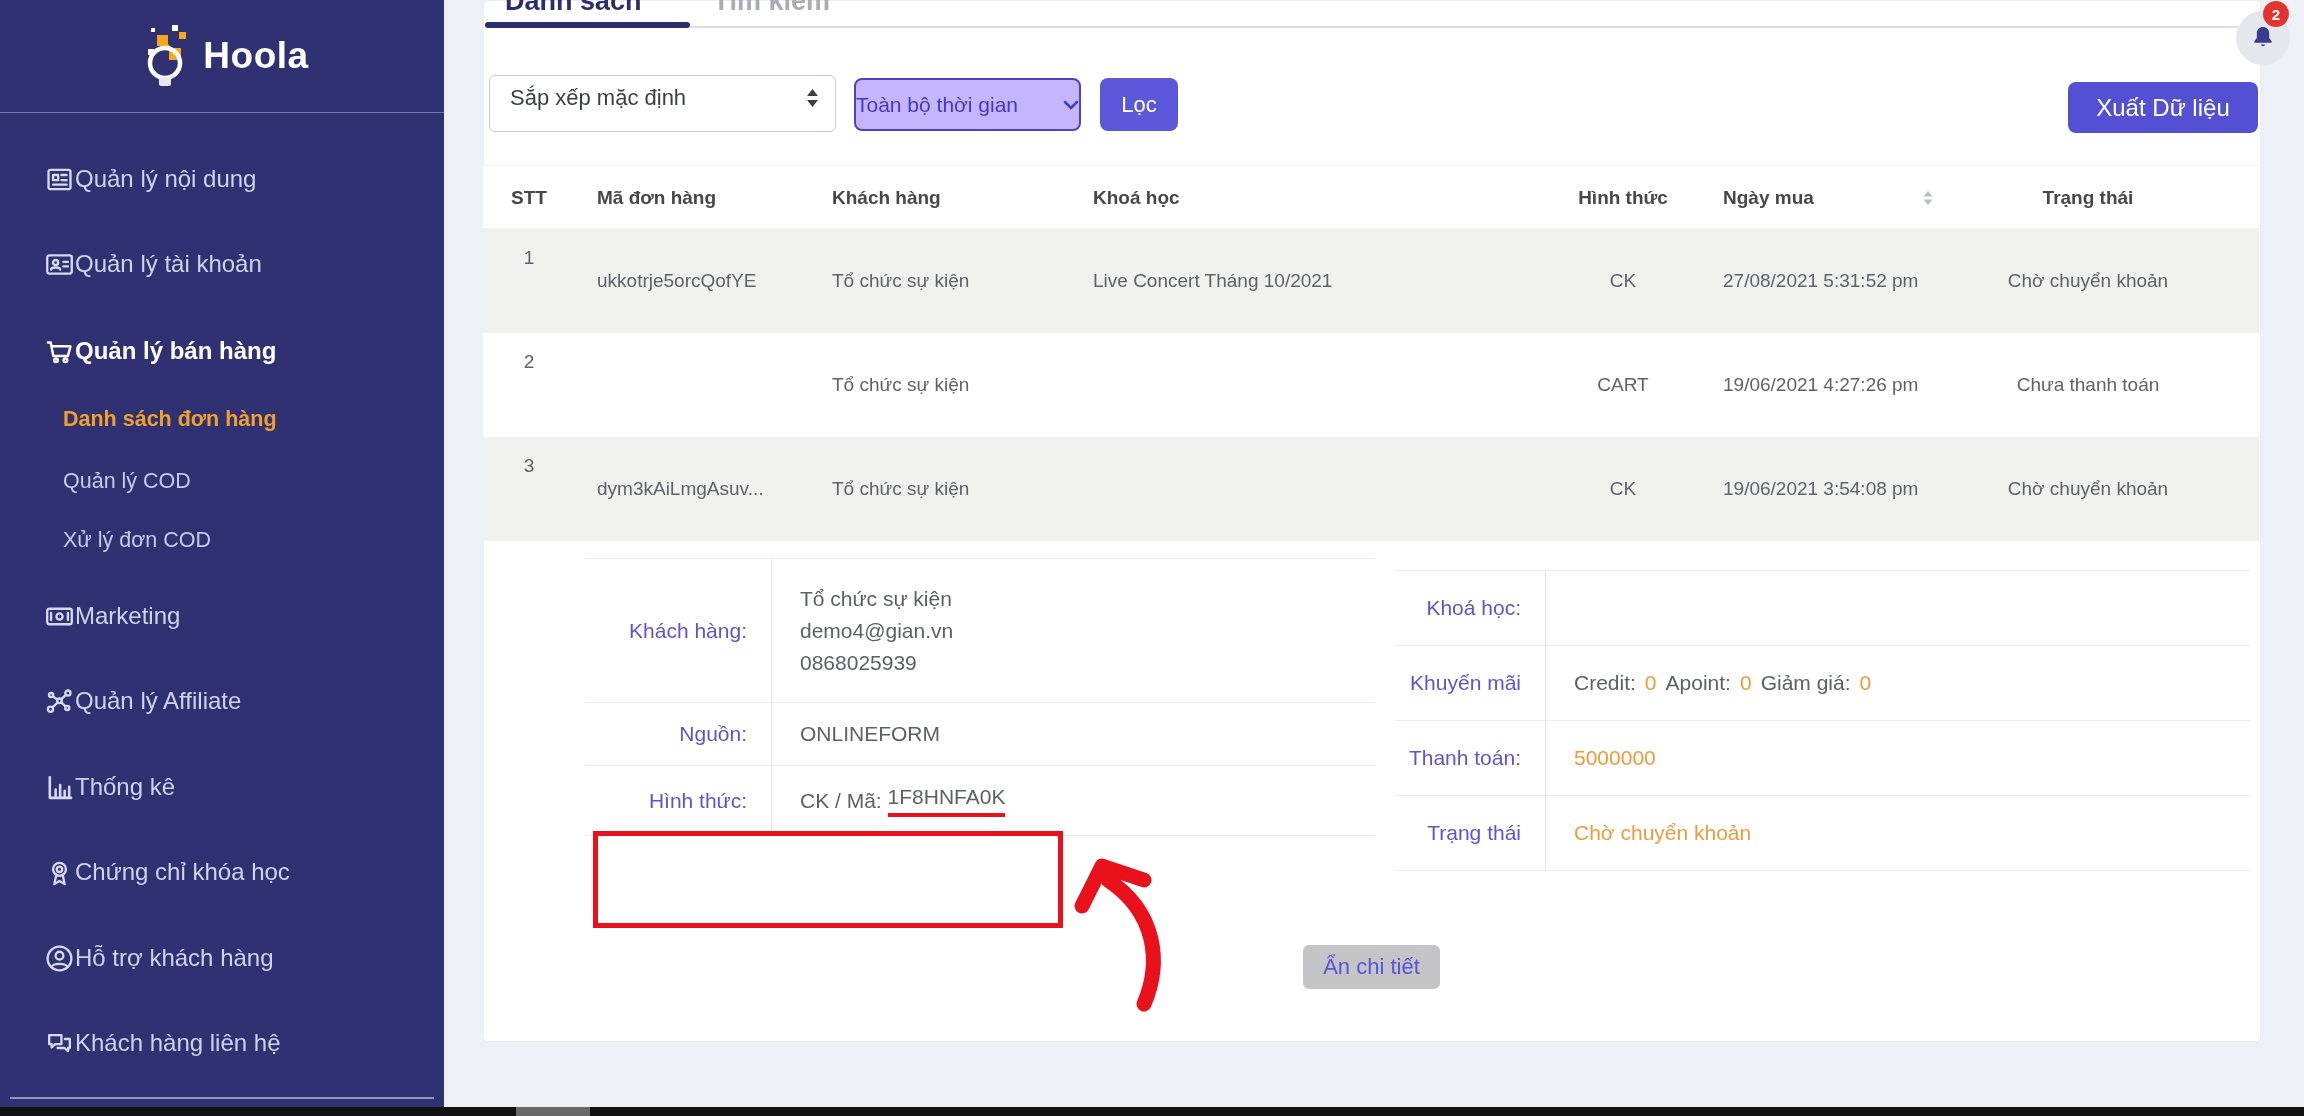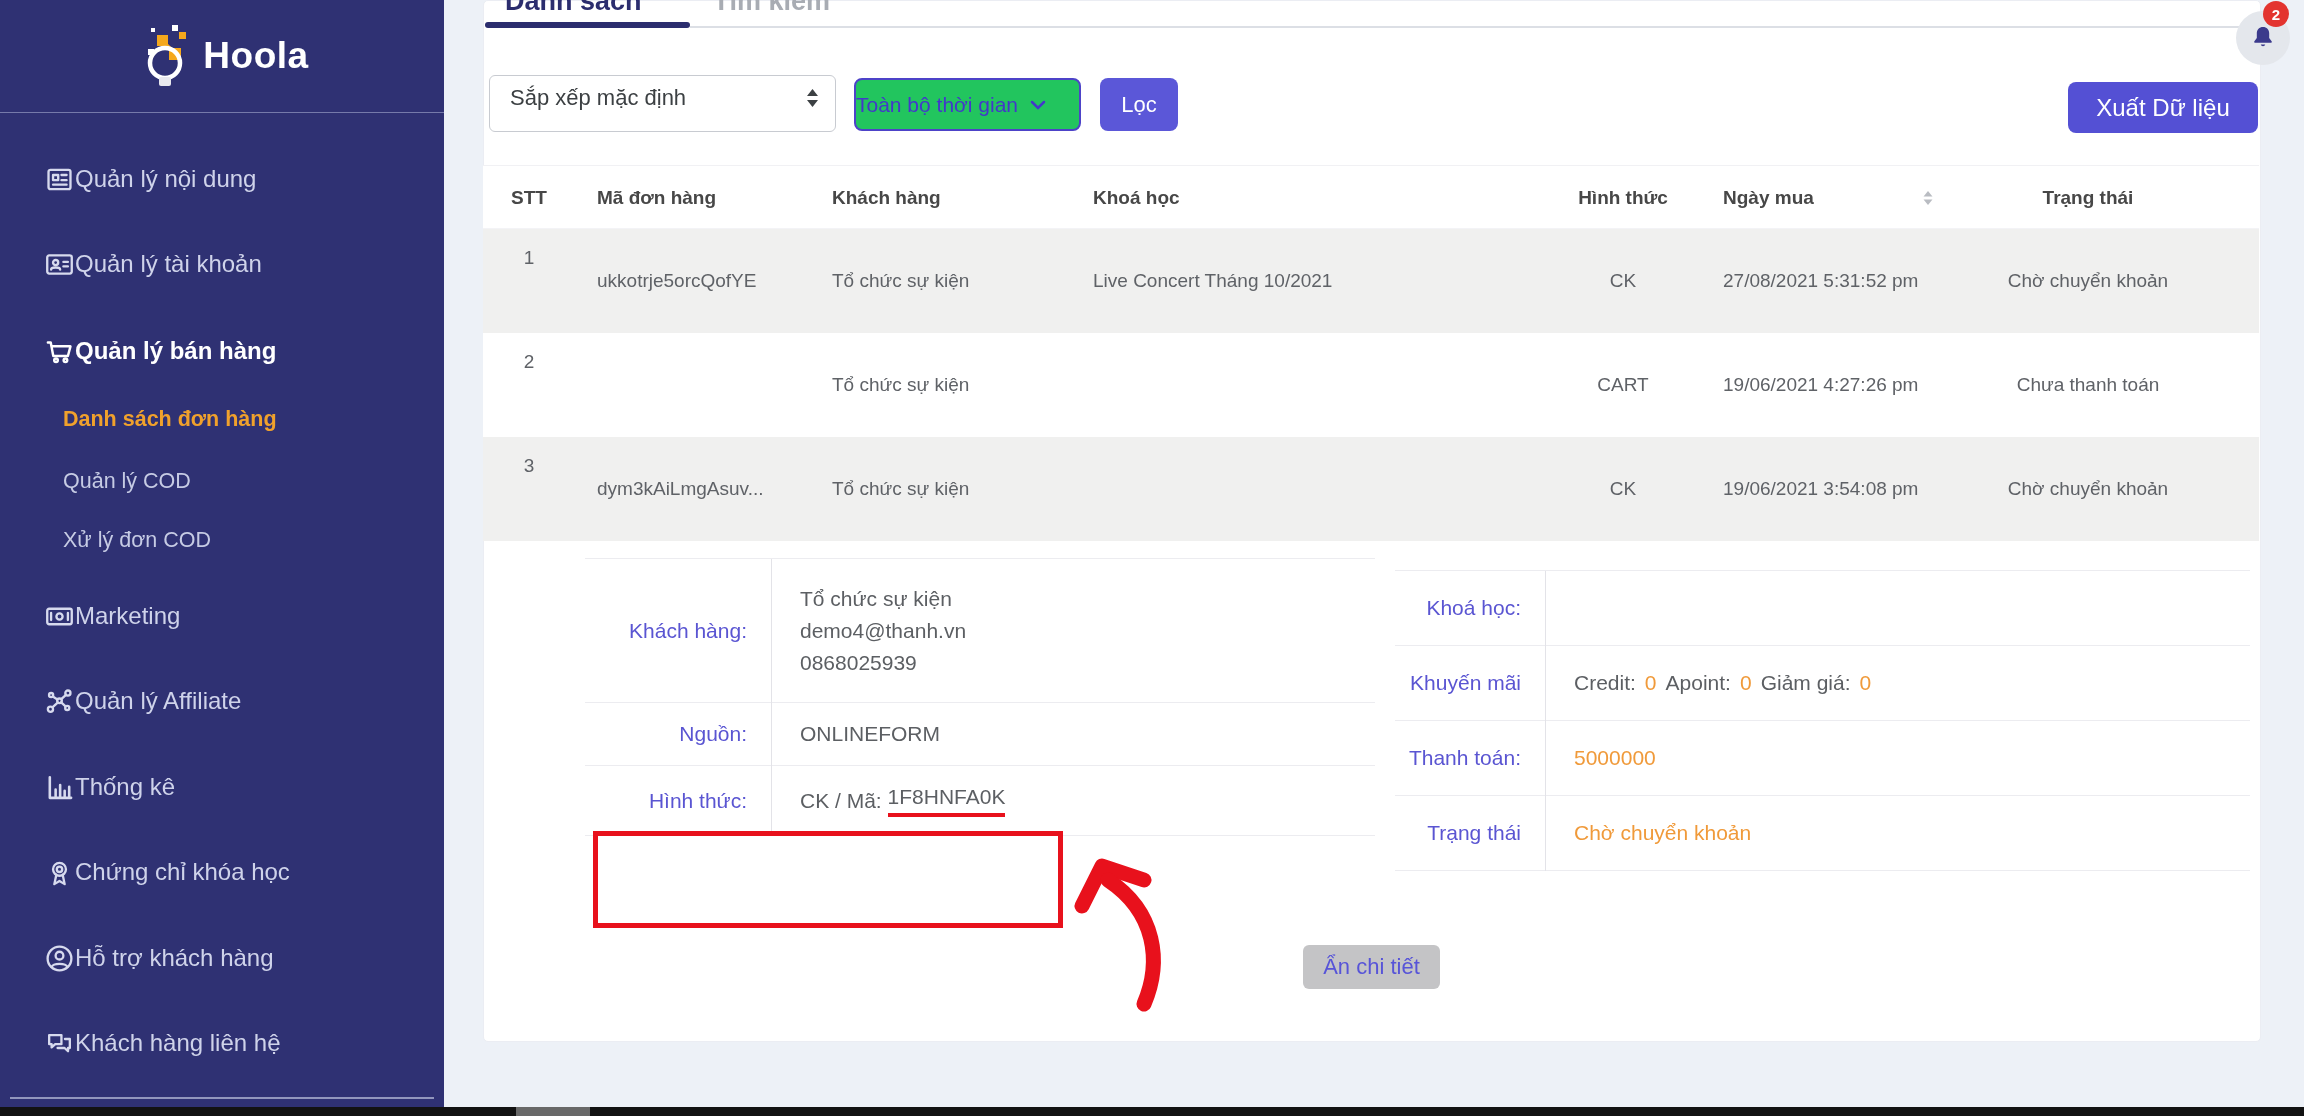--- a/index.html
+++ b/index.html
@@ -22,21 +22,21 @@
   .sidebar-bottom-line{left:10px;top:1097px;width:424px;height:2px;background:#9296bd}
   
   .card{left:483px;top:0;width:1776px;height:1040px;background:#fff;border:1px solid #ebedf3;border-radius:5px}
   .tab{font-size:27px;font-weight:700}
   .tab-active{color:#2b2d6e}
   .tab-inactive{color:#a8acb3;font-weight:600}
   .tab-underline{left:485px;top:22px;width:205px;height:6px;background:#2b2d6e;border-radius:3px}
   .tab-line{left:690px;top:26px;width:1569px;height:2px;background:#dcdfe5}
   
   .select-box{left:489px;top:75px;width:347px;height:57px;background:#fff;border:1px solid #c8cbd1;border-radius:6px;display:flex;align-items:center;justify-content:space-between;padding:0 16px 12px 20px;box-sizing:border-box;font-size:22px;color:#3c4043}
-  .time-btn{left:854px;top:78px;width:227px;height:53px;background:#22c55e;border:2px solid #4d43c8;border-radius:8px;display:flex;align-items:center;justify-content:flex-start;gap:12px;box-sizing:border-box;font-size:21px;color:#4338ca}
+  .time-btn{left:854px;top:78px;width:227px;height:53px;background:#c4b5fd;border:2px solid #4d43c8;border-radius:8px;display:flex;align-items:center;justify-content:space-between;gap:12px;box-sizing:border-box;font-size:21px;color:#4338ca}
   .loc-btn{left:1100px;top:78px;width:78px;height:53px;background:#5b57d8;border-radius:8px;display:flex;align-items:center;justify-content:center;color:#fff;font-size:22px}
   .export-btn{left:2068px;top:82px;width:190px;height:51px;background:#5450d4;border-radius:8px;display:flex;align-items:center;justify-content:center;color:#fff;font-size:24px}
   
   .bell-wrap{left:2236px;top:11px;width:54px;height:54px;border-radius:50%;background:#e4e7ec;display:flex;align-items:center;justify-content:center}
   .badge{left:2263px;top:1px;width:26px;height:26px;border-radius:50%;background:#e3342f;color:#fff;font-size:15px;font-weight:700;display:flex;align-items:center;justify-content:center}
   
   .thead{left:483px;top:165px;width:1776px;height:64px;background:#fff;border-top:1px solid #f1f1f4;border-bottom:1px solid #f3f3f6;box-sizing:border-box}
   .th{font-size:19px;font-weight:700;color:#474747;position:absolute;top:0;height:64px;display:flex;align-items:center}
   .trow{left:483px;width:1776px;height:104px}
   .row-gray{background:#f0f0ef}
@@ -152,21 +152,21 @@
   <div class="td c5">CK</div>
   <div class="td c6">19/06/2021 3:54:08 pm</div>
   <div class="td c7">Chờ chuyển khoản</div>
 </div>
 
 <div class="abs left-block dblock">
   <div class="drow" style="height:144px">
     <div class="dlabel l-label">Khách hàng:</div>
     <div class="dval dval-col" style="height:144px;flex:1">
       <span>Tổ chức sự kiện</span>
-      <span>demo4@thanh.vn</span>
+      <span>demo4@gian.vn</span>
       <span>0868025939</span>
     </div>
   </div>
   <div class="drow" style="height:63px">
     <div class="dlabel l-label">Nguồn:</div>
     <div class="dval" style="height:63px;flex:1">ONLINEFORM</div>
   </div>
   <div class="drow" style="height:70px">
     <div class="dlabel l-label">Hình thức:</div>
     <div class="dval" style="height:70px;flex:1">

